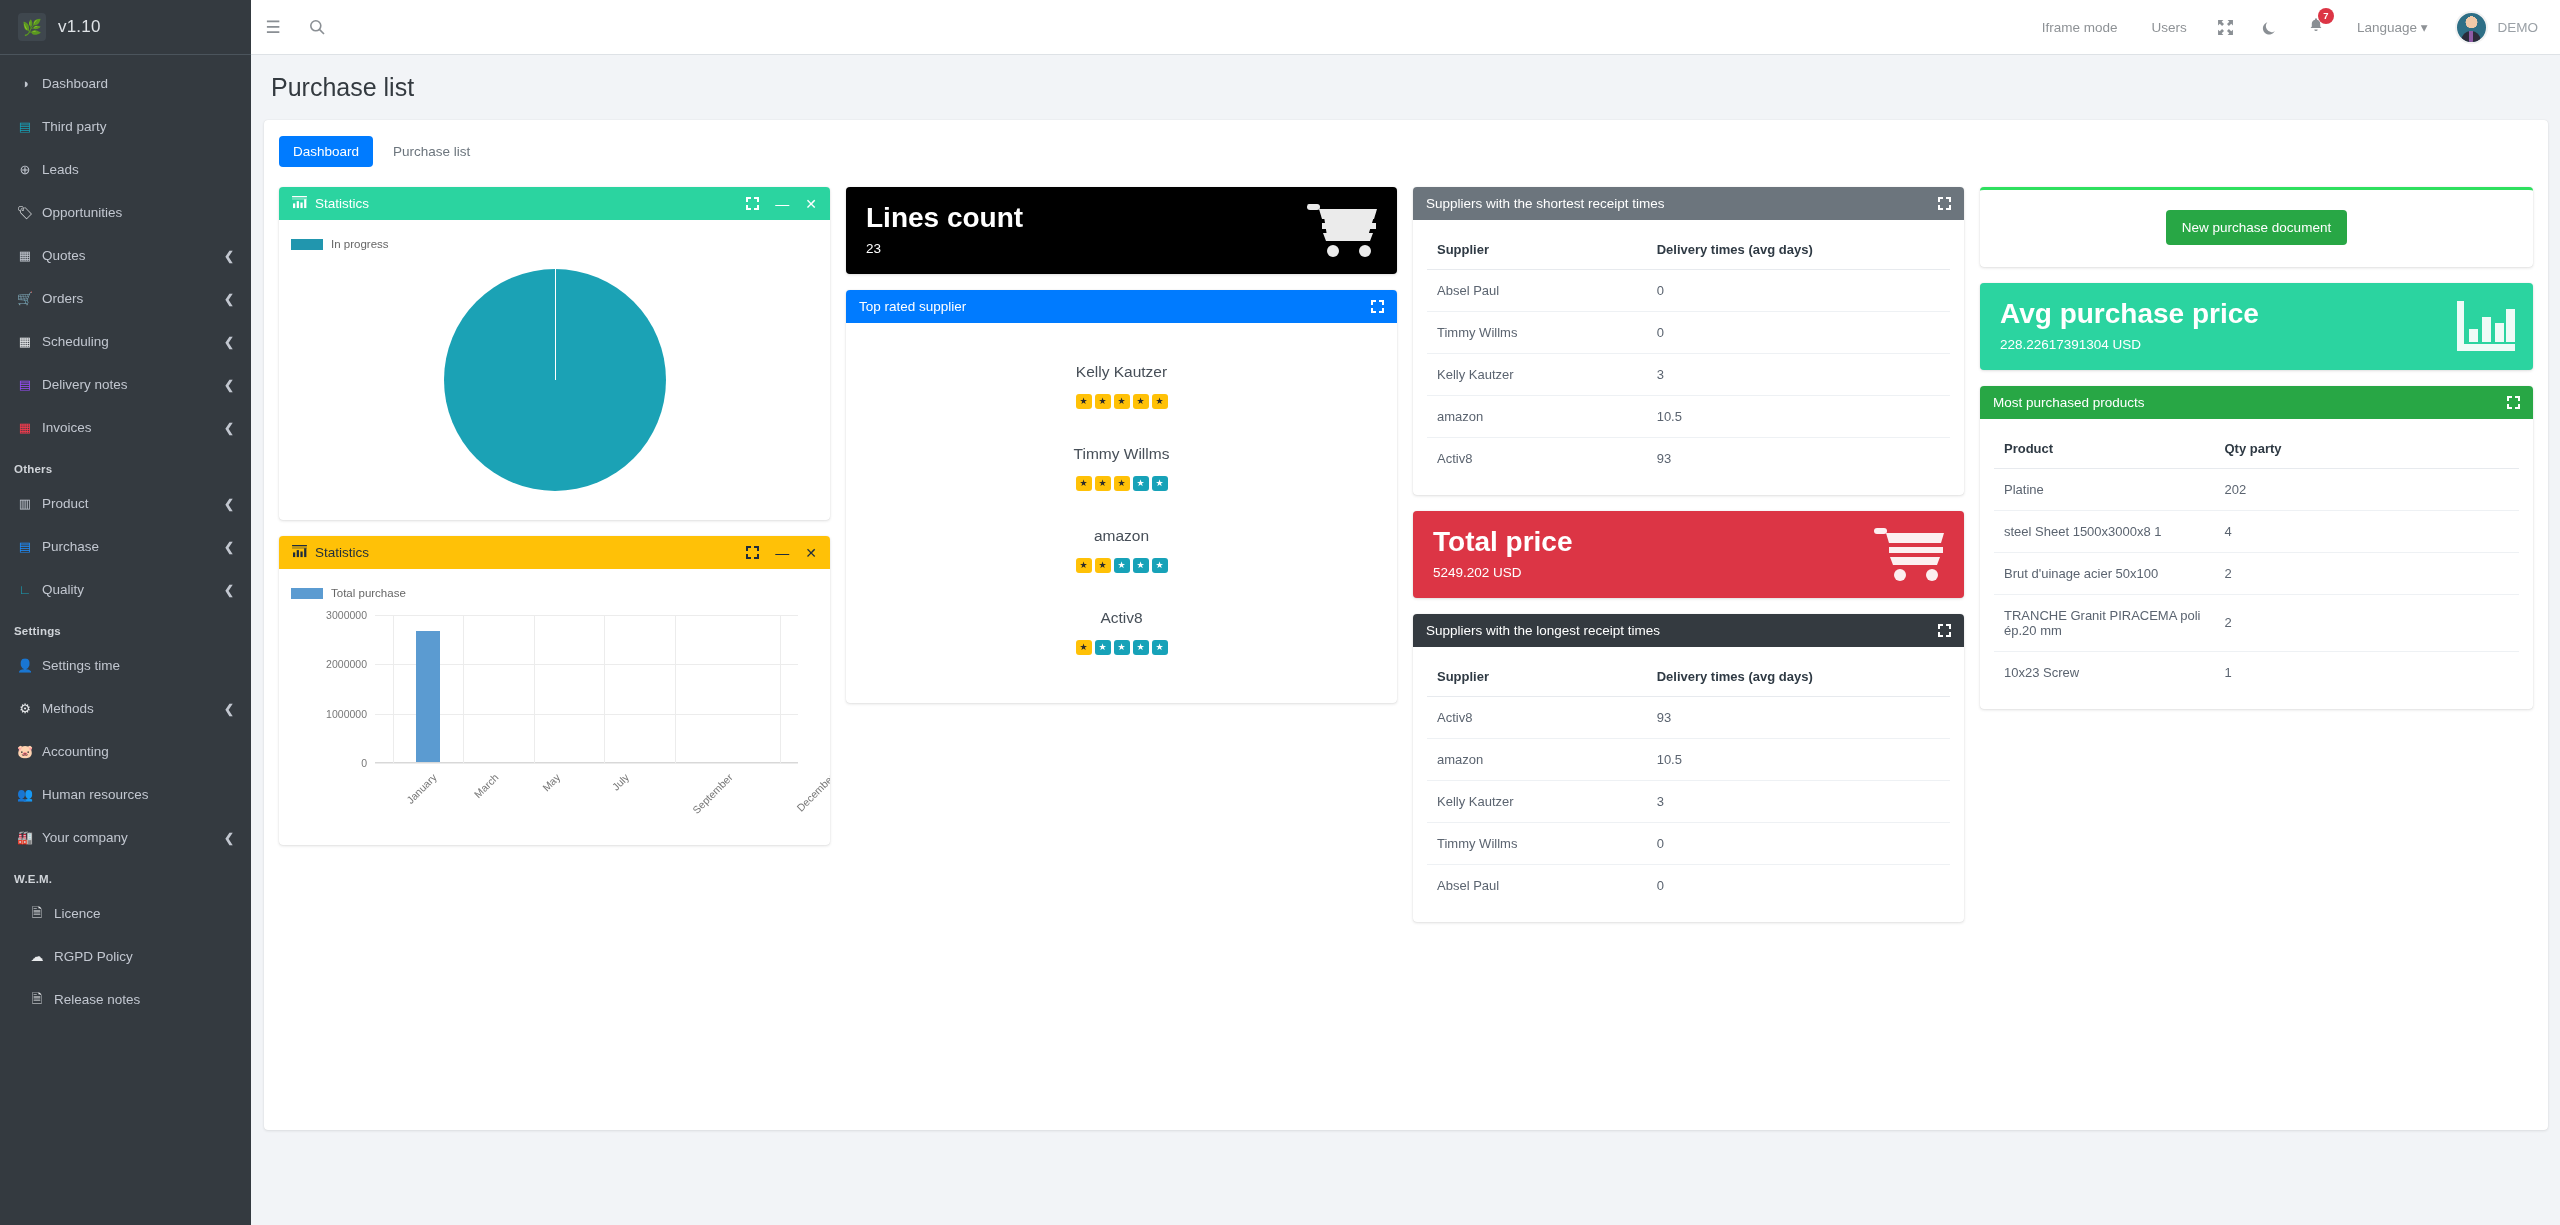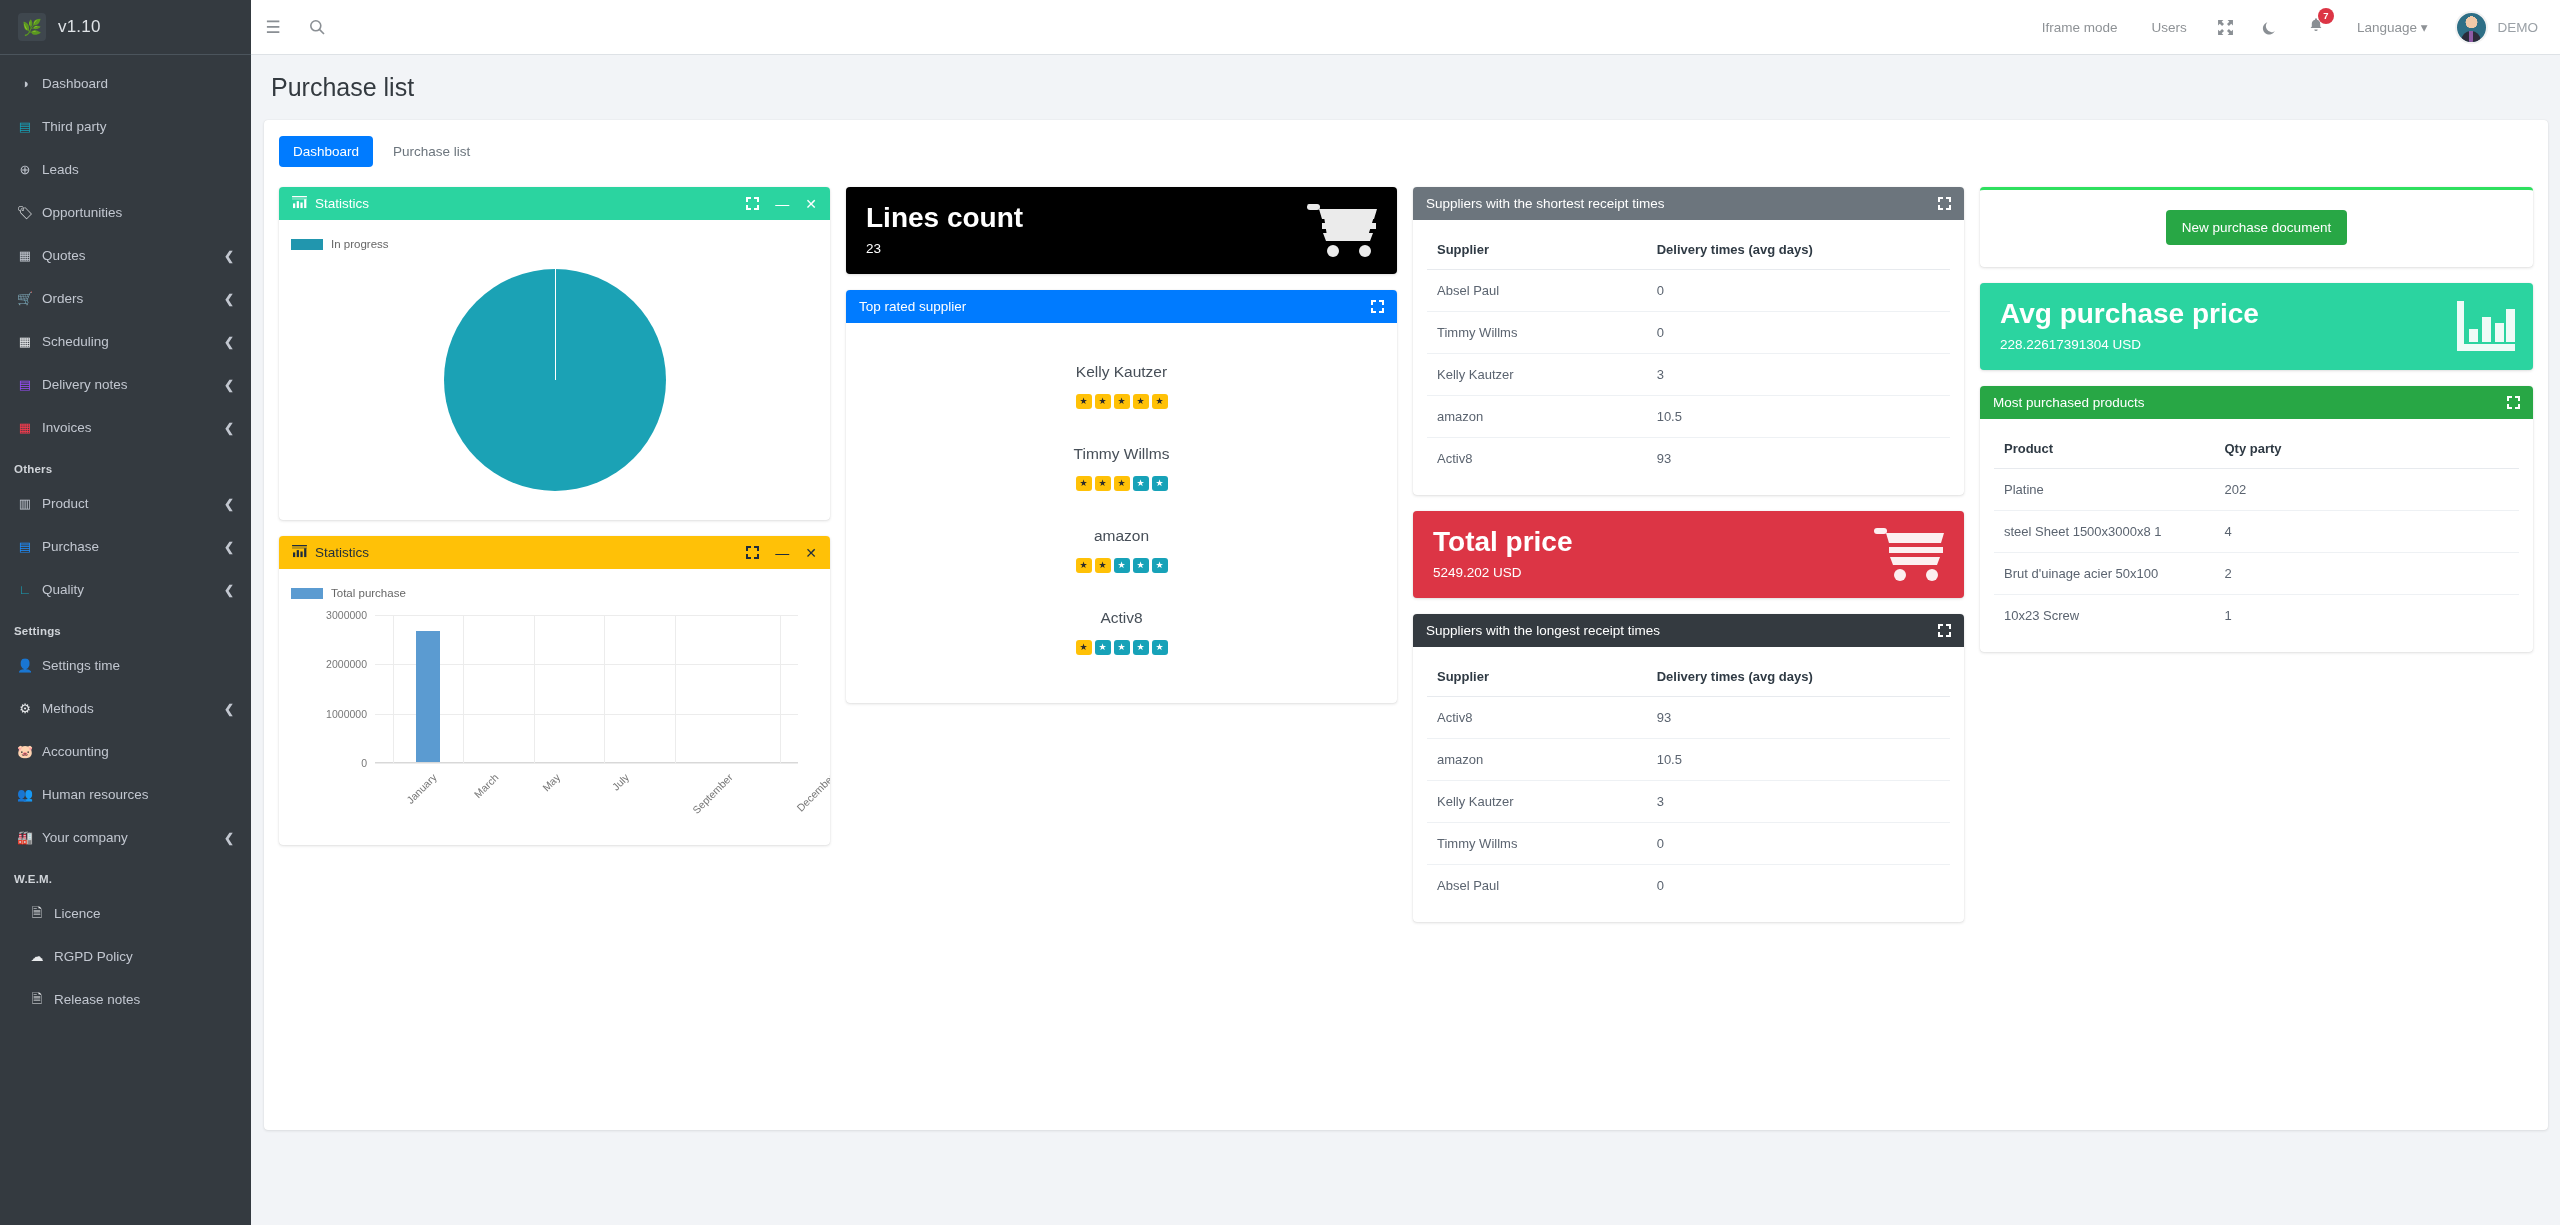--- a/index.html
+++ b/index.html
@@ -770,20 +770,24 @@
                   </tr>
                   <tr>
                     <td>steel Sheet 1500x3000x8 1</td>
                     <td>4</td>
                   </tr>
                   <tr>
                     <td>Brut d'uinage acier 50x100</td>
                     <td>2</td>
                   </tr>
                   <tr>
+                    <td>TRANCHE Granit PIRACEMA poli ép.20 mm</td>
+                    <td>2</td>
+                  </tr>
+                  <tr>
                     <td>10x23 Screw</td>
                     <td>1</td>
                   </tr>
                 </tbody>
               </table>
           </div>
         </div>
 
       </div>
 

